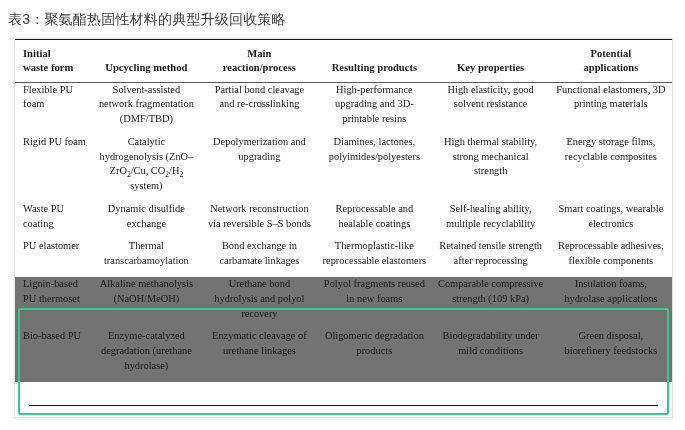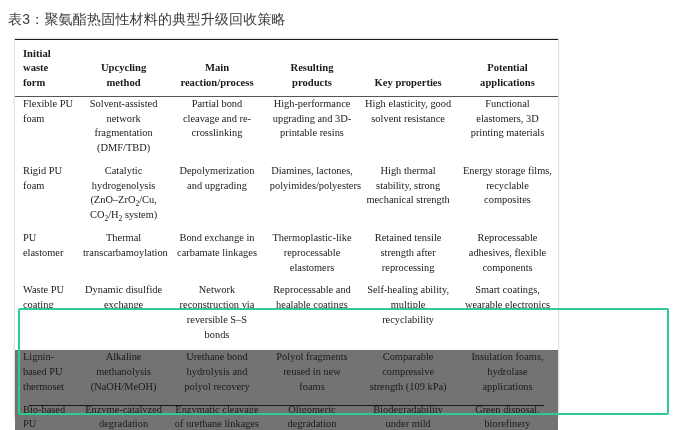--- a/index.html
+++ b/index.html
@@ -29,21 +29,21 @@
     color: #3d3d3d;
     letter-spacing: 0.2px;
     white-space: nowrap;
   }
 
   
   .table-card {
     position: absolute;
     left: 14px;
     top: 38px;
-    width: 545px;
+    width: 659px;
     height: 380px;
     background: #ffffff;
     border: 1px solid #e2e2e2;
     box-shadow: 0 1px 2px rgba(0,0,0,0.10);
   }
 
   table.data-table {
     width: 100%;
     border-collapse: collapse;
     table-layout: fixed;
@@ -158,34 +158,34 @@
         </tr>
         <tr>
           <td class="lead">Rigid PU foam</td>
           <td>Catalytic hydrogenolysis (ZnO–ZrO<sub>2</sub>/Cu, CO<sub>2</sub>/H<sub>2</sub> system)</td>
           <td>Depolymerization and upgrading</td>
           <td>Diamines, lactones, polyimides/polyesters</td>
           <td>High thermal stability, strong mechanical strength</td>
           <td>Energy storage films, recyclable composites</td>
         </tr>
         <tr>
+          <td class="lead">Waste PU coating</td>
+          <td>Dynamic disulfide exchange</td>
+          <td>Network reconstruction via reversible S–S bonds</td>
+          <td>Reprocessable and healable coatings</td>
+          <td>Self-healing ability, multiple recyclability</td>
+          <td>Smart coatings, wearable electronics</td>
+        </tr>
+        <tr>
           <td class="lead">PU elastomer</td>
           <td>Thermal transcarbamoylation</td>
           <td>Bond exchange in carbamate linkages</td>
           <td>Thermoplastic-like reprocessable elastomers</td>
           <td>Retained tensile strength after reprocessing</td>
           <td>Reprocessable adhesives, flexible components</td>
-        </tr>
-        <tr>
-          <td class="lead">Waste PU coating</td>
-          <td>Dynamic disulfide exchange</td>
-          <td>Network reconstruction via reversible S–S bonds</td>
-          <td>Reprocessable and healable coatings</td>
-          <td>Self-healing ability, multiple recyclability</td>
-          <td>Smart coatings, wearable electronics</td>
         </tr>
         <tr class="hl">
           <td class="lead">Lignin-based PU thermoset</td>
           <td>Alkaline methanolysis (NaOH/MeOH)</td>
           <td>Urethane bond hydrolysis and polyol recovery</td>
           <td>Polyol fragments reused in new foams</td>
           <td>Comparable compressive strength (109 kPa)</td>
           <td>Insulation foams, hydrolase applications</td>
         </tr>
         <tr class="hl">

